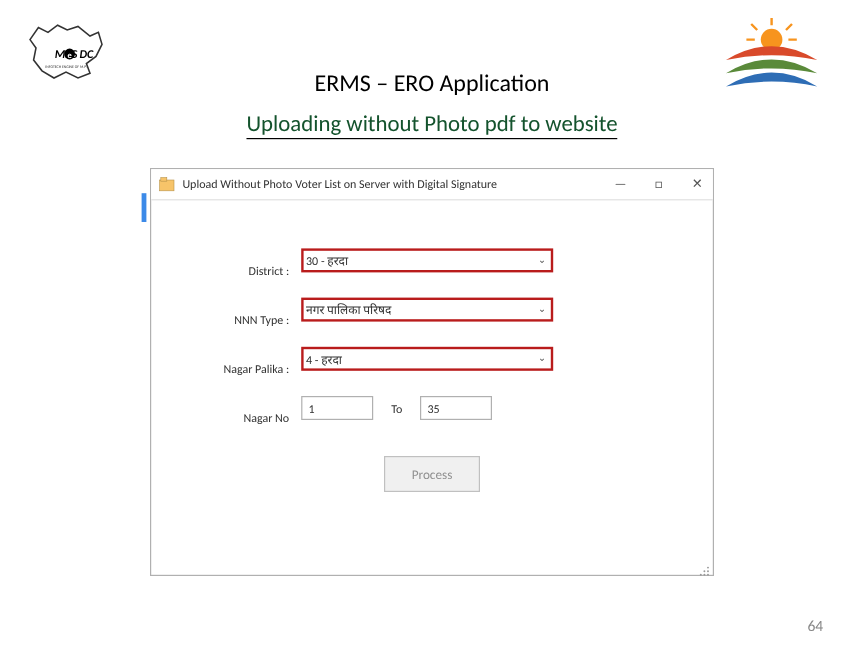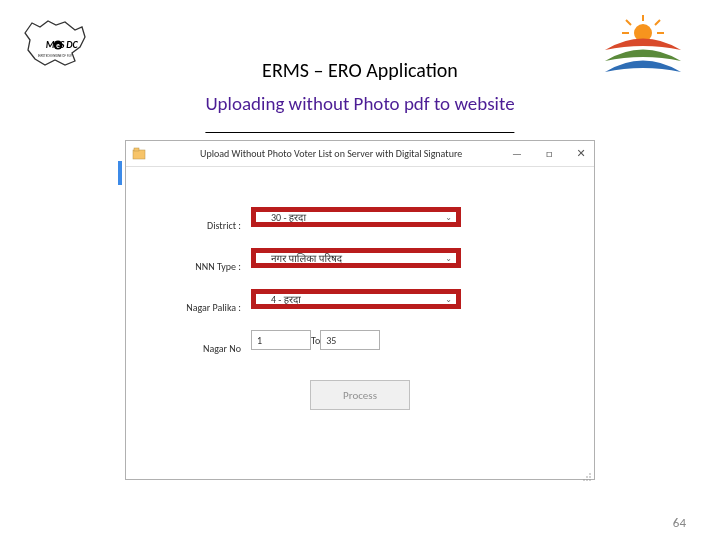--- a/index.html
+++ b/index.html
@@ -34,23 +34,23 @@
       font-weight: 400;
       color: #000;
     }
     .subtitle {
       position: absolute;
       top: 92px;
       left: 50%;
       transform: translateX(-50%);
       font-size: 19px;
       font-weight: 400;
-      color: #4c1d95;
+      color: #14532d;
       border-bottom: 1px solid #000;
-      padding-bottom: 17px;
+      padding-bottom: 0;
     }
     .window {
       position: absolute;
       top: 140px;
       left: 125px;
       width: 470px;
       height: 340px;
       background: #fff;
       border: 1px solid #b0b0b0;
     }
@@ -62,21 +62,21 @@
       align-items: center;
       padding: 0 6px;
       font-size: 10px;
       color: #333;
     }
     .titlebar-icon {
       width: 14px;
       height: 14px;
       margin-right: 6px;
     }
-    .titlebar-title { flex: 1; margin-left: 48px; }
+    .titlebar-title { flex: 1; }
     .titlebar-btns { display: flex; gap: 18px; }
     .titlebar-btn {
       width: 14px;
       height: 14px;
       display: flex;
       align-items: center;
       justify-content: center;
       font-size: 11px;
       color: #555;
       cursor: pointer;
@@ -92,24 +92,24 @@
       color: #333;
     }
     .form-label {
       width: 95px;
       text-align: right;
       padding-right: 10px;
       margin-top: 17px;
     }
     .form-select, .form-input {
       height: 20px;
-      border: 5px solid #b91c1c;
-      background: #fff;
-      font-size: 10px;
-      padding: 0 15px;
+      border: 2px solid #b91c1c;
+      background: #fff;
+      font-size: 10px;
+      padding: 0 2px;
       color: #333;
     }
     .form-select {
       width: 210px;
       position: relative;
       display: flex;
       align-items: center;
     }
     .chevron {
       position: absolute;
@@ -142,25 +142,25 @@
       width: 60px;
       height: 20px;
       border: 1px solid #b0b0b0;
       background: #fff;
       font-size: 10px;
       padding: 0 5px;
       display: flex;
       align-items: center;
     }
     .to-label {
-      margin: 0 0;
+      margin: 0 15px;
       font-size: 10px;
     }
     .process-btn {
-      width: 100px;
+      width: 80px;
       height: 30px;
       border: 1px solid #c0c0c0;
       background: #f0f0f0;
       color: #909090;
       font-size: 11px;
       margin: 25px auto 0 auto;
       display: flex;
       align-items: center;
       justify-content: center;
     }

